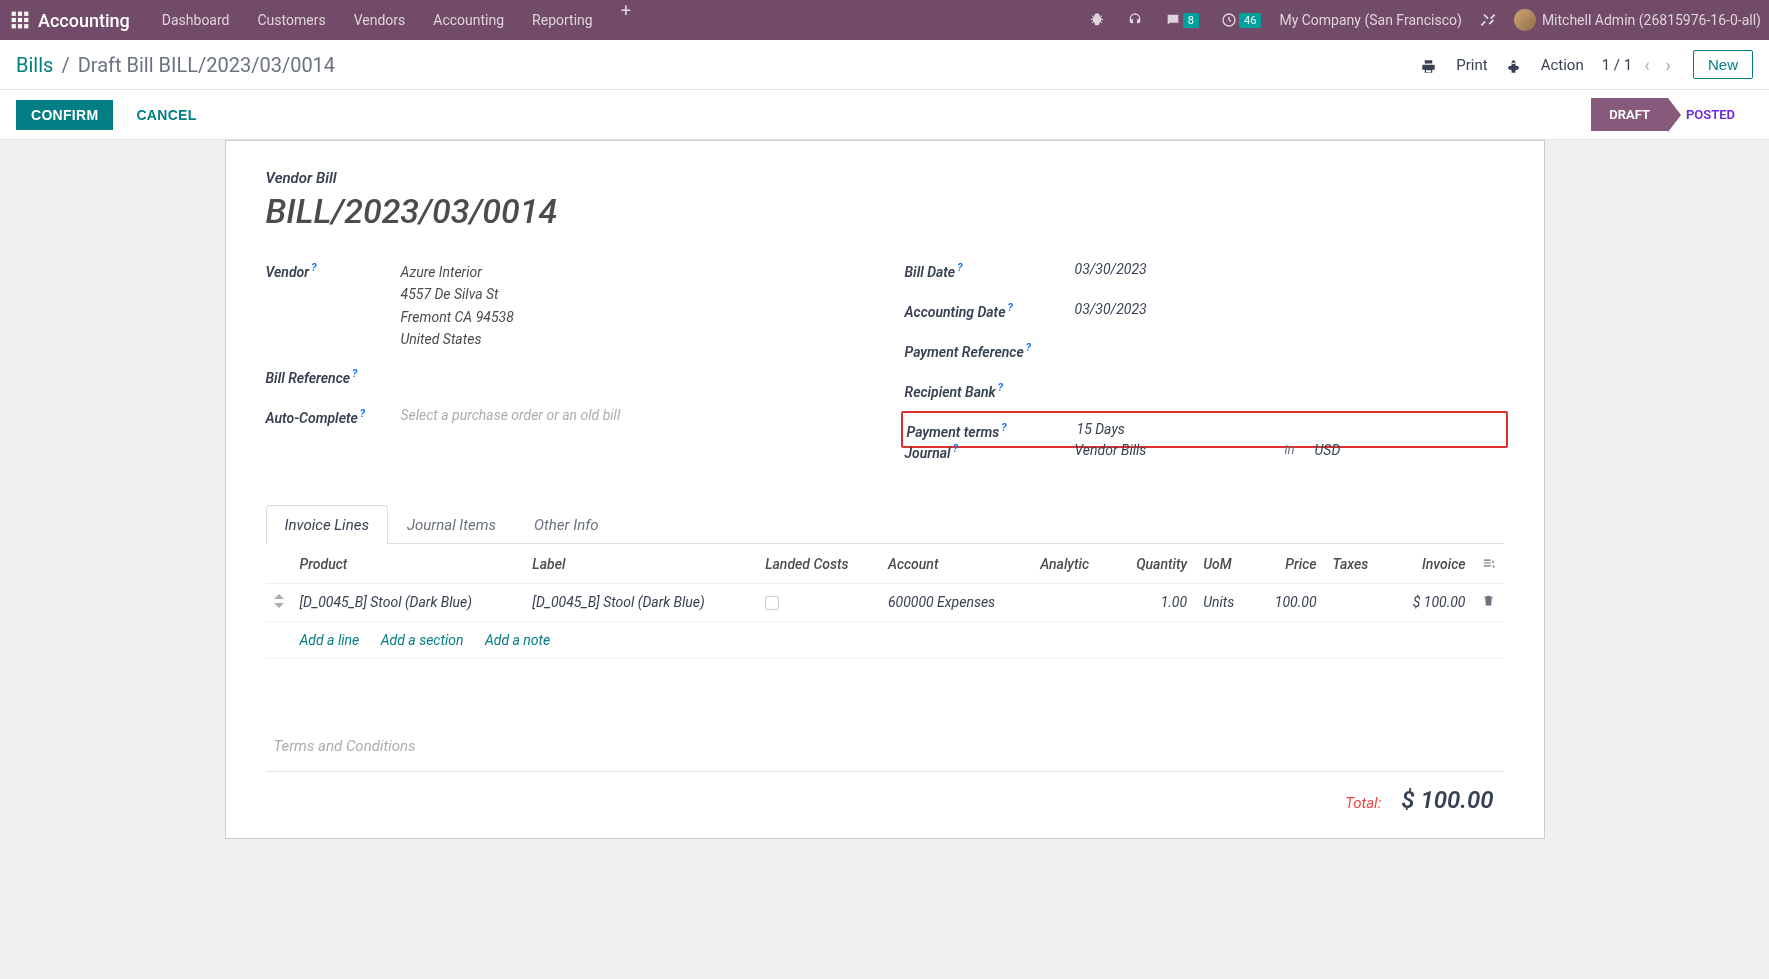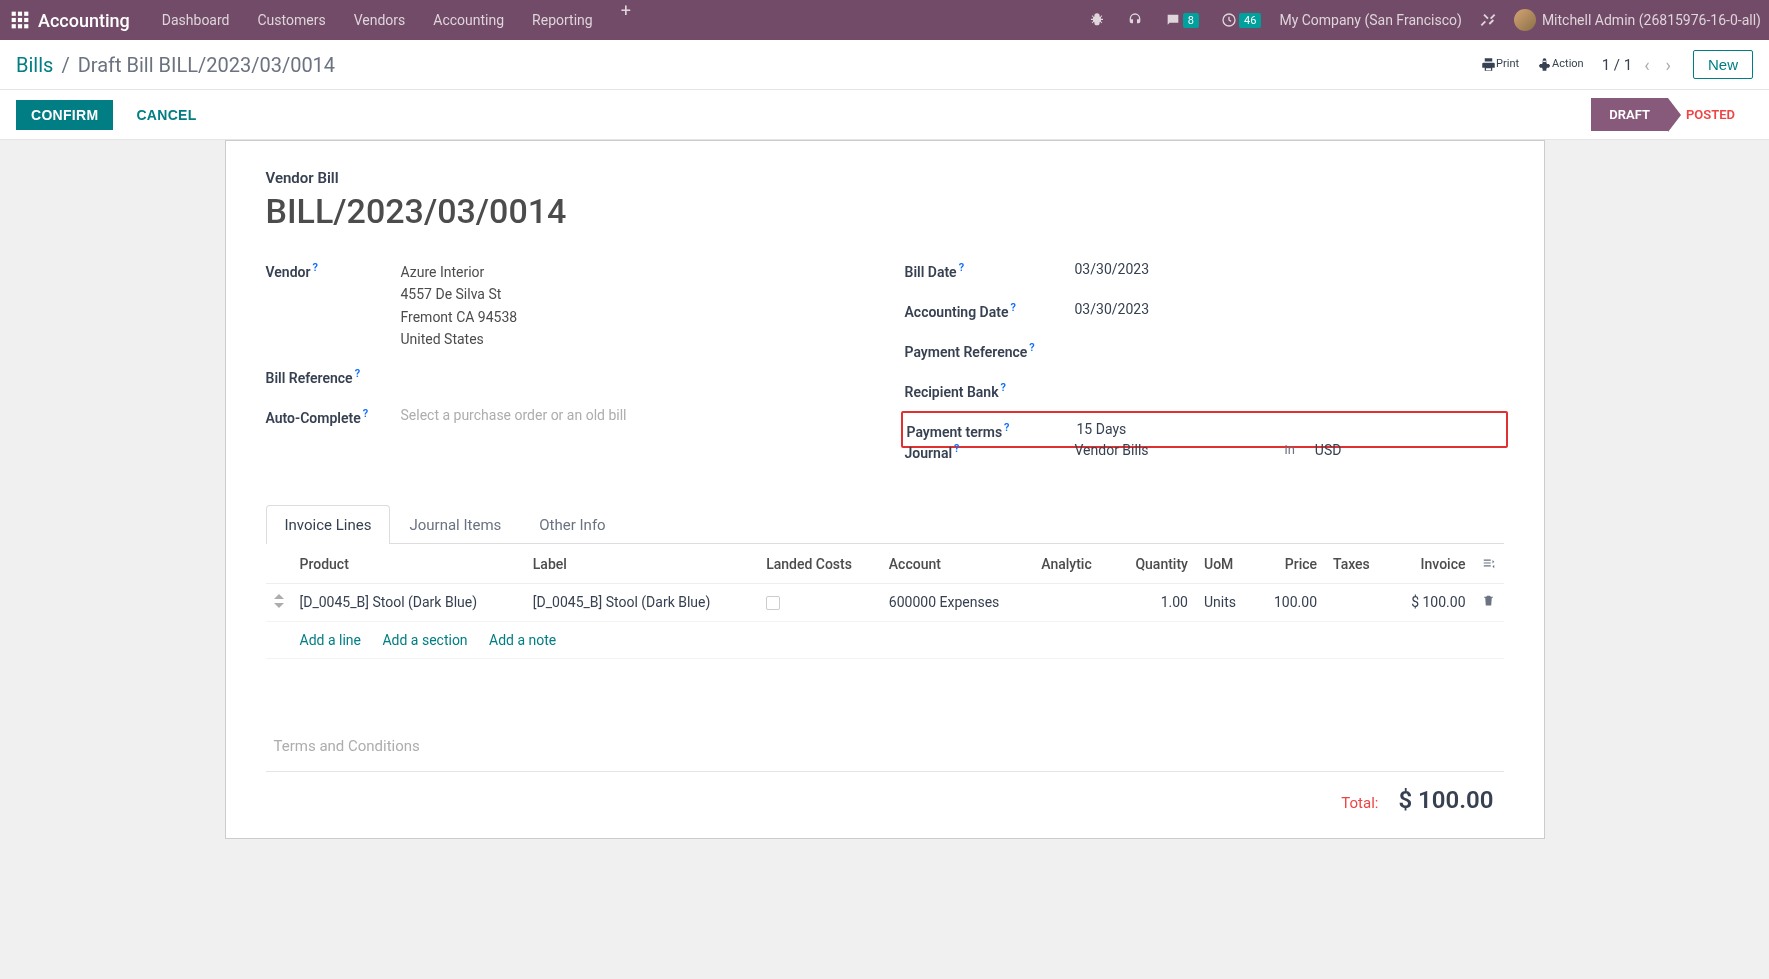--- a/index.html
+++ b/index.html
@@ -18,34 +18,34 @@
 .company-name { cursor: pointer; }
 .user-block { display: flex; align-items: center; gap: 6px; cursor: pointer; }
 .avatar { width: 22px; height: 22px; border-radius: 50%; background: linear-gradient(135deg,#d4a574,#8b6f47); display: inline-block; }
 
 .breadcrumb-row { background: #fff; padding: 10px 16px; display: flex; align-items: center; border-bottom: 1px solid #e5e5e5; }
 .breadcrumb { font-size: 20px; display: flex; align-items: center; gap: 8px; }
 .breadcrumb .link { color: #017e84; cursor: pointer; }
 .breadcrumb .sep { color: #6b7280; }
 .breadcrumb .current { color: #6b7280; }
 .bc-right { margin-left: auto; display: flex; align-items: center; gap: 18px; color: #374151; }
-.bc-action { cursor: pointer; display: inline-flex; align-items: flex-start; gap: 0; font-size: 11px; }
+.bc-action { cursor: pointer; display: inline-flex; align-items: flex-end; gap: 20px; font-size: 15px; }
 .pager { display: flex; align-items: center; gap: 8px; font-size: 15px; }
 .pager .arrow { color: #adadad; cursor: pointer; font-size: 18px; padding: 0 4px; }
 .btn-new { border: 1px solid #017e84; color: #017e84; background: #fff; padding: 5px 14px; font-size: 15px; cursor: pointer; border-radius: 2px; font-weight: 500; }
 
 .action-row { background: #fff; padding: 8px 16px; display: flex; align-items: center; border-bottom: 1px solid #e5e5e5; }
 .btn-confirm { background: #017e84; color: #fff; border: none; padding: 7px 15px; font-size: 14px; font-weight: 600; cursor: pointer; letter-spacing: 0.3px; }
 .btn-cancel { background: transparent; color: #017e84; border: none; padding: 7px 15px; font-size: 14px; font-weight: 600; cursor: pointer; margin-left: 8px; letter-spacing: 0.3px; }
 .status-bar { margin-left: auto; display: flex; align-items: center; }
-.status-step { padding: 9px 18px; font-size: 13px; font-weight: 600; color: #ef4444; position: relative; }
+.status-step { padding: 9px 18px; font-size: 13px; font-weight: 600; color: #6d28d9; position: relative; }
 .status-step.active { background: #875a7b; color: #fff; }
 .status-step.active::after { content: ""; position: absolute; right: -13px; top: 0; border-left: 13px solid #875a7b; border-top: 17px solid transparent; border-bottom: 17px solid transparent; }
 
-.form-sheet { background: #fff; margin: 8px auto; max-width: 1320px; margin-top: 0; border: 1px solid #ccc; padding: 28px 40px 20px 40px; }
+.form-sheet { background: #fff; margin: 8px auto; max-width: 1320px; margin-top: 0; border: 1px solid #ccc; padding: 28px 40px 20px 40px; font-style: italic; }
 .sheet-wrap { padding: 0 70px; }
 .subtitle { font-size: 15px; font-weight: 600; color: #374151; margin-bottom: 4px; }
 .doc-title { font-size: 34px; font-weight: 500; color: #4c4c4c; margin-bottom: 28px; }
 
 .fields-grid { display: flex; gap: 40px; margin-bottom: 24px; }
 .fcol { flex: 1; }
 .frow { display: flex; align-items: flex-start; margin-bottom: 14px; min-height: 26px; }
 .flabel { width: 135px; font-weight: 600; font-size: 14px; color: #374151; padding-top: 2px; }
 .fhelp { color: #0d6efd; font-size: 11px; margin-left: 2px; vertical-align: super; cursor: pointer; }
 .fvalue { flex: 1; font-size: 14px; color: #374151; padding-top: 2px; }

